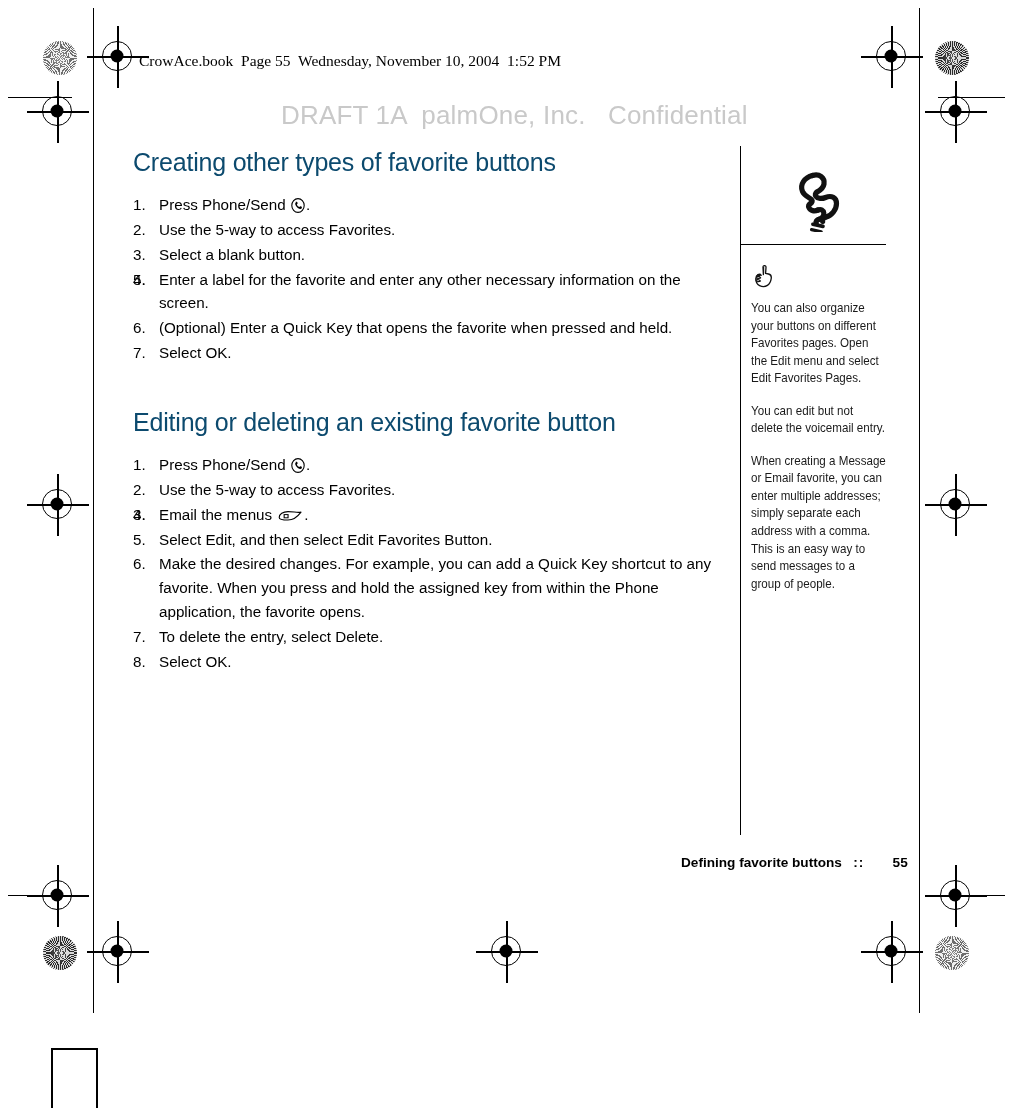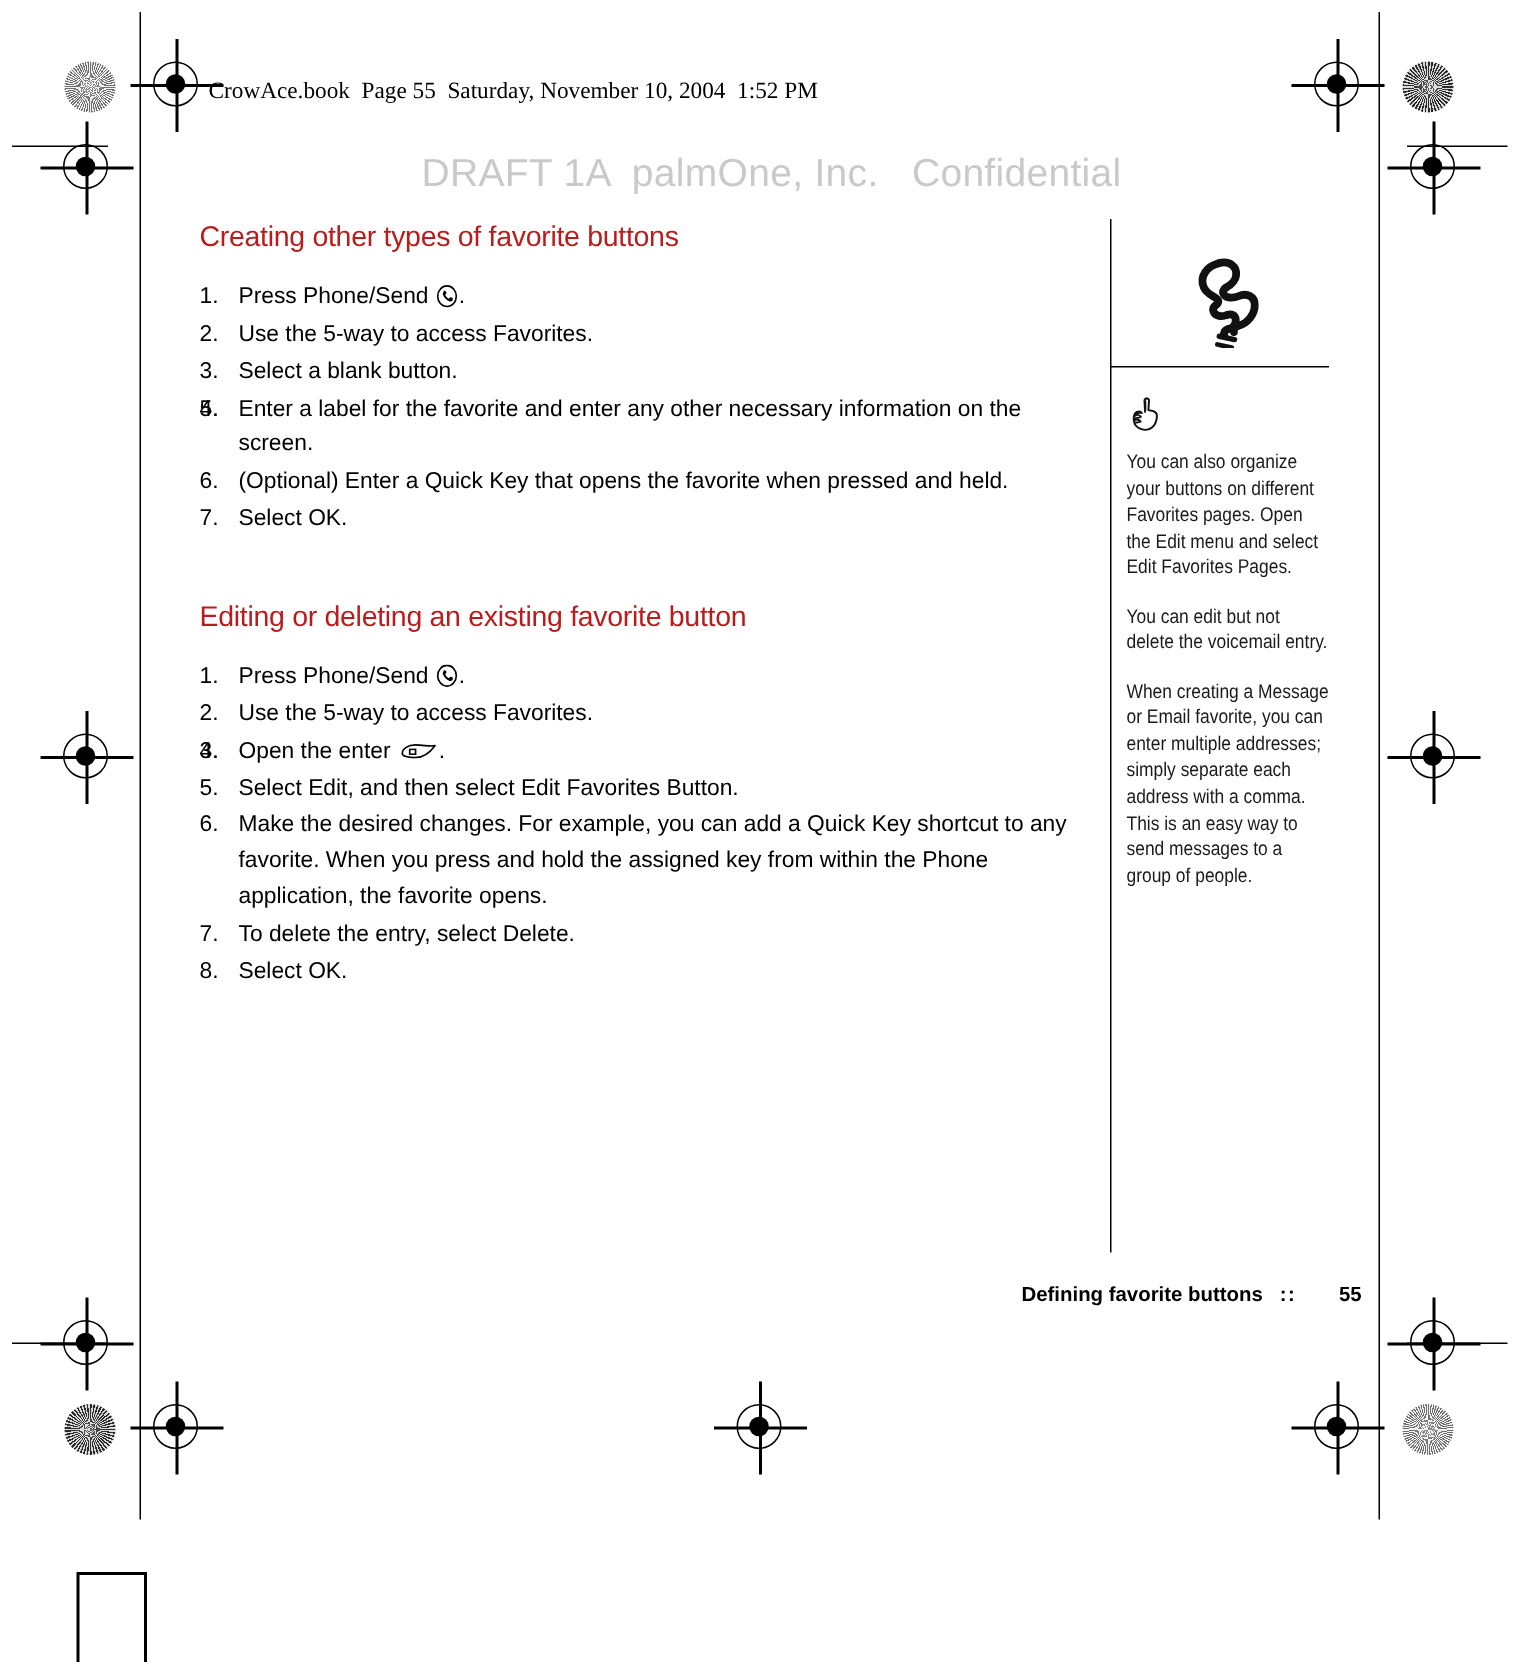--- a/index.html
+++ b/index.html
@@ -94,23 +94,23 @@
     letter-spacing: 0.2px;
   }
 
   
   .col-main {
     position: absolute;
     left: 133px; top: 148px;
     width: 585px;
   }
   h2.sec {
-    font-size: 19px;
+    font-size: 25px;
     font-weight: 400;
-    color: #b91c1c;
+    color: #0c4a6e;
     margin: 0 0 16px 0;
     letter-spacing: -0.2px;
   }
   h2.sec2 {
     margin-top: 5px;
   }
   ol.steps {
     margin: 0;
     padding: 0;
     list-style: none;
@@ -233,21 +233,21 @@
   <div class="reg-cross-h"></div>
     <div class="reg-cross-v"></div>
 </div>
 <div class="reg" style="left:491px; top:936px;">
   <div class="reg-cross-h"></div>
     <div class="reg-cross-v"></div>
 </div>
 
 <div class="corner-box" style="left:51px; top:1048px; width:43px; height:58px;"></div>
 
-<div class="bookline">CrowAce.book  Page 55  Saturday, November 10, 2004  1:52 PM</div>
+<div class="bookline">CrowAce.book  Page 55  Wednesday, November 10, 2004  1:52 PM</div>
 
 <div class="draft">DRAFT 1A  palmOne, Inc.   Confidential</div>
 
 <div class="col-main">
 
   <h2 class="sec">Creating other types of favorite buttons</h2>
   <ol class="steps">
     <li>
       <span class="num">1.</span><span>Press Phone/Send </span><span class="ico"><svg width="14" height="15" viewBox="0 0 14 15">
             <ellipse cx="7" cy="7.5" rx="6.2" ry="6.9" fill="none" stroke="#000" stroke-width="1.1"></ellipse>
@@ -284,21 +284,21 @@
             <path d="M4.6 4.0 c0.9 -0.5 1.8 0.1 2.0 0.9 c0.15 0.6 -0.2 1.0 -0.55 1.3 c-0.25 0.2 -0.25 0.45 -0.05 0.85 c0.35 0.7 0.95 1.35 1.7 1.75 c0.4 0.2 0.65 0.2 0.85 -0.05 c0.3 -0.35 0.7 -0.7 1.3 -0.55 c0.8 0.2 1.4 1.1 0.9 2.0 c-0.4 0.75 -1.35 1.0 -2.35 0.6 c-1.6 -0.65 -3.4 -2.5 -4.0 -4.15 c-0.4 -1.05 -0.15 -2.0 0.6 -2.4 z" fill="#000"></path>
           </svg></span><span>.</span>
     </li>
     <li>
       <span class="num">2.</span><span>Use the 5-way to access Favorites.</span>
     </li>
     <li>
       <span class="num">3.</span>
     </li>
     <li>
-      <span class="num">4.</span><span>Open the enter  </span><span class="ico"><svg width="26" height="14" viewBox="0 0 26 14">
+      <span class="num">4.</span><span>Email the menus  </span><span class="ico"><svg width="26" height="14" viewBox="0 0 26 14">
             <path d="M2.2 8.4 C2.2 5.0 6.0 2.6 11.0 2.6 C16.5 2.6 21.0 4.0 24.0 3.1 C22.0 5.8 18.0 11.0 11.0 11.0 C5.5 11.0 2.2 10.4 2.2 8.4 Z" fill="none" stroke="#000" stroke-width="1.1" stroke-linejoin="round"></path>
             <rect x="6.6" y="5.1" width="5.0" height="4.2" fill="#000"></rect>
             <rect x="7.7" y="6.1" width="2.8" height="2.2" fill="#fff"></rect>
           </svg></span><span>.</span>
     </li>
     <li>
       <span class="num">5.</span><span>Select Edit, and then select Edit Favorites Button.</span>
     </li>
     <li>
       <span class="num">6.</span><span>Make the desired changes. For example, you can add a Quick Key shortcut to any  favorite. When you press and hold the assigned key from within the Phone application, the favorite opens.</span>

